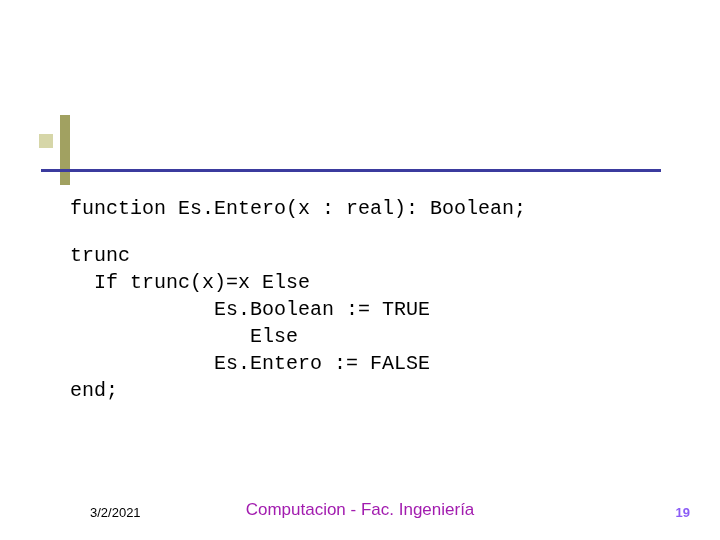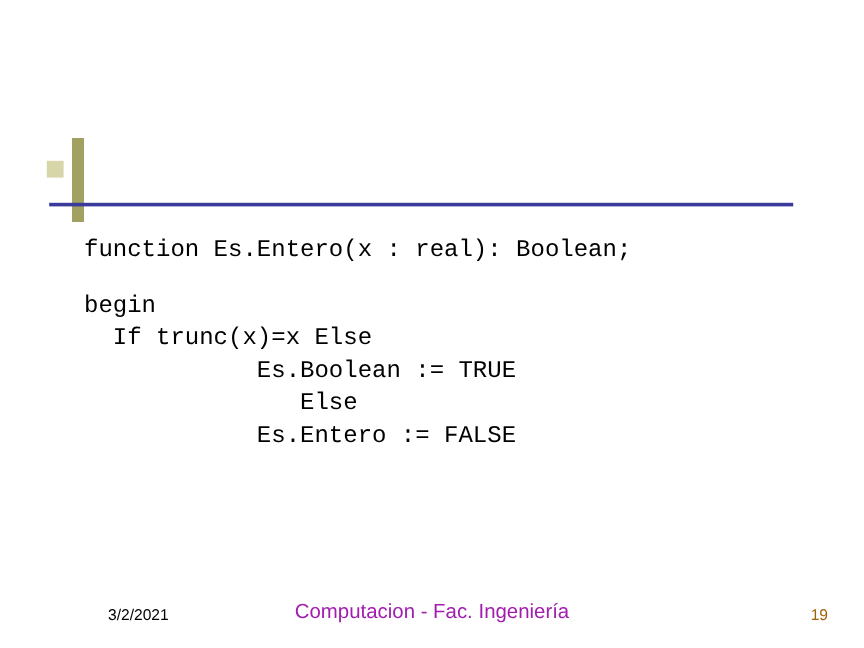--- a/index.html
+++ b/index.html
@@ -80,39 +80,41 @@
     bottom: 20px;
     text-align: center;
     font-size: 17px;
     color: #a21caf;
   }
   .footer-page {
     position: absolute;
     right: 30px;
     bottom: 20px;
     font-size: 13px;
-    color: #a16207;
+    color: #8b5cf6;
+    font-weight: bold;
   }
 </style>
 </head>
 <body>
 
 <div class="slide">
   <div class="accent-vertical"></div>
   <div class="accent-square"></div>
 
 
   <div class="accent-horizontal"></div>
 
   <div class="body">
     <div class="line">function Es.Entero(x : real): Boolean;</div>
     <div class="spacer"></div>
-    <div class="line">begin</div>
+    <div class="line">trunc</div>
     <div class="line">  If trunc(x)=x Else</div>
     <div class="line">            Es.Boolean := TRUE</div>
     <div class="line">               Else</div>
     <div class="line">            Es.Entero := FALSE</div>
+    <div class="line">end;</div>
   </div>
 
   <div class="footer-date">3/2/2021</div>
   <div class="footer-center">Computacion  - Fac. Ingeniería</div>
   <div class="footer-page">19</div>
 </div>
 
 </body></html>

